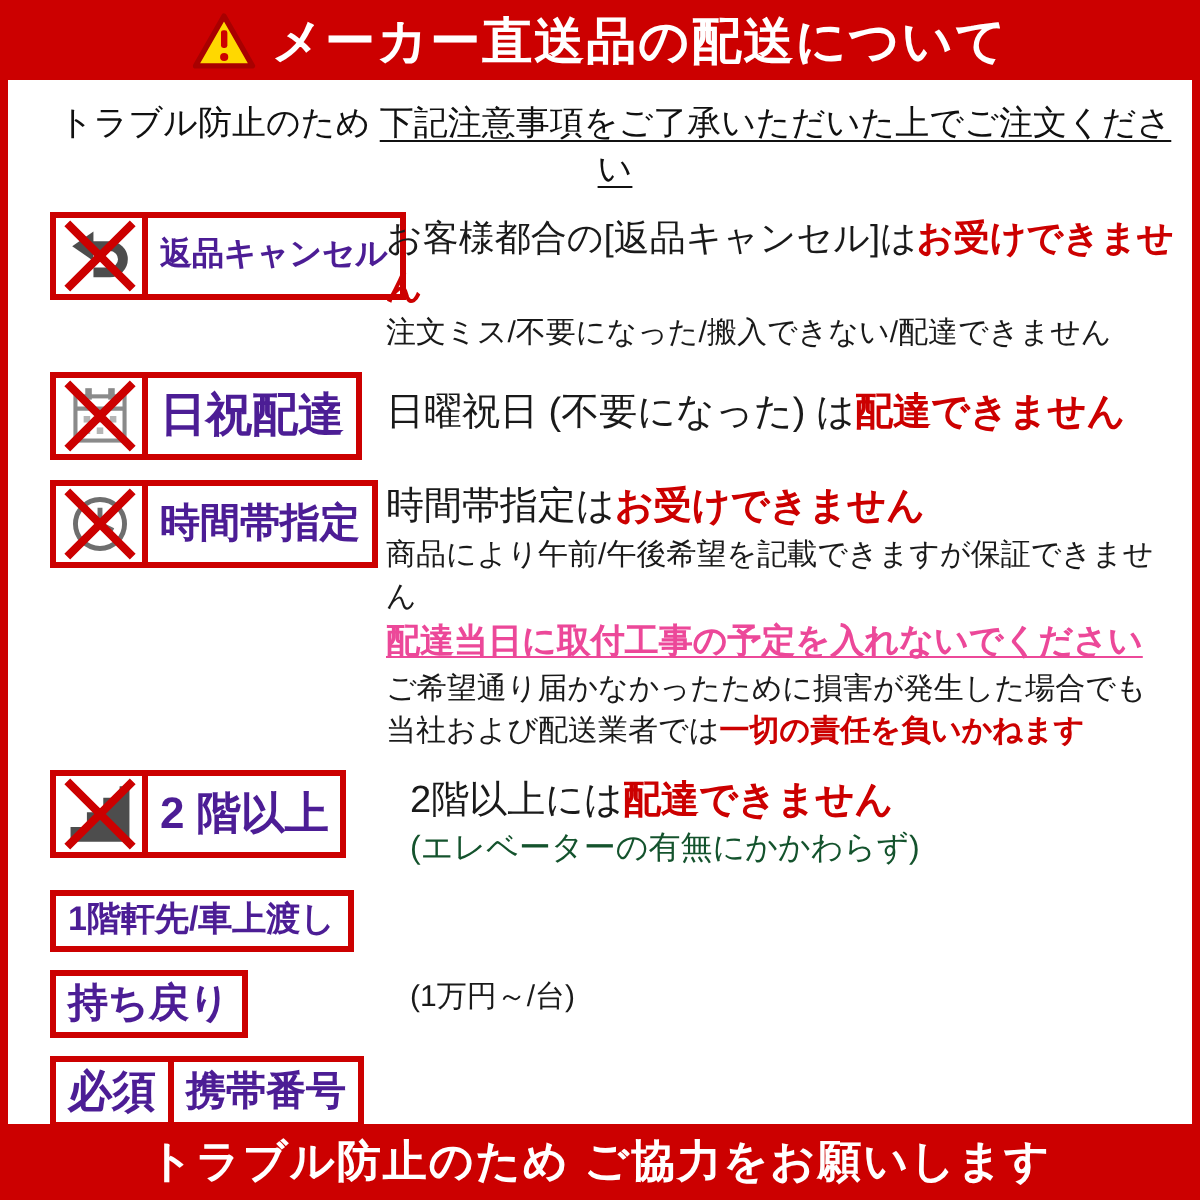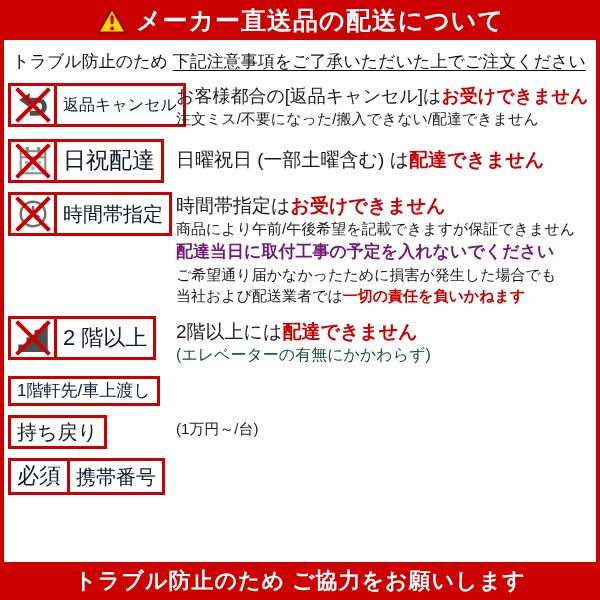--- a/index.html
+++ b/index.html
@@ -15,55 +15,55 @@
     background:#cc0000; color:#fff; font-weight:bold;
     display:flex; align-items:center; justify-content:center; gap:8px;
     flex-shrink:0;
   }
   .header-bar { height:40px; font-size:25px; letter-spacing:1px; }
   .footer-bar { height:38px; font-size:22px; letter-spacing:1px; }
   .body {
     flex:1;
     border-left:4px solid #cc0000;
     border-right:4px solid #cc0000;
-    padding:5px 6px 0 4px;
+    padding:5px 6px 0 21px;
     overflow:hidden;
   }
   .subtitle { text-align:center; font-size:17px; color:#111; padding:5px 0 10px; }
   .subtitle .u { text-decoration:underline; text-underline-offset:3px; }
 
   .row { display:flex; margin-bottom:9px; }
   .labelcol { width:168px; flex-shrink:0; }
   .lblbox { display:inline-flex; align-items:stretch; border:3px solid #cc0000; background:#fff; }
   .iconcell {
     width:46px; border-right:3px solid #cc0000;
     display:flex; align-items:center; justify-content:center;
     padding:1px;
   }
   .lbltext {
-    color:#0f172a; font-weight:normal; line-height:1.1;
+    color:#4c1d95; font-weight:bold; line-height:1.1;
     display:flex; align-items:center; padding:3px 6px; white-space:nowrap;
   }
   .fs16{font-size:16px;} .fs17{font-size:17px;} .fs20{font-size:20px;}
   .fs22{font-size:22px;} .fs23{font-size:23px;}
   .celldiv { border-right:3px solid #cc0000; }
 
   .textcol { flex:1; padding-top:1px; }
   .l-main  { font-size:18px; line-height:1.35; color:#1a1a1a; }
   .l-19    { font-size:19px; }
   .l-20    { font-size:20px; }
   .l-sub   { font-size:15px; line-height:1.42; color:#1a1a1a; }
   .l-sub16 { font-size:16px; line-height:1.4; color:#14532d; }
   .em { color:#cc0000; font-weight:bold; }
   .redline {
-    color:#701a75; font-weight:bold; font-size:17px; line-height:1.45;
-    text-underline-offset:2px;
+    color:#ec4899; font-weight:bold; font-size:17px; line-height:1.45;
+    text-decoration:underline; text-underline-offset:2px;
   }
   .pt8 { padding-top:8px; }
-  .pt3 { padding-top:3px; }
+  .pt3 { padding-top:3px;margin-left:12px; }
 </style>
 </head>
 <body>
 
 <div class="page">
 
   <div class="bar header-bar">
     <span style="display:inline-flex;">
       <svg width="32" height="29" viewBox="0 0 36 32">
         <path d="M18 2 L34 30 H2 Z" fill="#ffd800" stroke="#a80000" stroke-width="3" stroke-linejoin="round"></path>
@@ -113,21 +113,21 @@
               <rect x="28" y="22" width="4" height="4" fill="#b5b5b5"></rect>
               <rect x="12" y="29" width="4" height="4" fill="#b5b5b5"></rect>
               <rect x="20" y="29" width="4" height="4" fill="#b5b5b5"></rect>
               <path d="M2 2 L42 42 M42 2 L2 42" stroke="#cc0000" stroke-width="5" fill="none"></path>
             </svg>
           </span>
           <span class="lbltext fs23">日祝配達</span>
         </span>
       </div>
       <div class="textcol pt8">
-        <div class="l-main l-19"><span>日曜祝日 (一部土曜含む) は</span><span class="em">配達できません</span></div>
+        <div class="l-main l-19"><span>日曜祝日 (不要になった) は</span><span class="em">配達できません</span></div>
       </div>
     </div>
 
     <div class="row">
       <div class="labelcol">
         <span class="lblbox">
           <span class="iconcell">
             <svg width="40" height="36" viewBox="0 0 44 44">
               <circle cx="22" cy="22" r="15" fill="#fff" stroke="#6e6e6e" stroke-width="3"></circle>
               <path d="M22 12 V22 L30 26" fill="none" stroke="#6e6e6e" stroke-width="3"></path>

